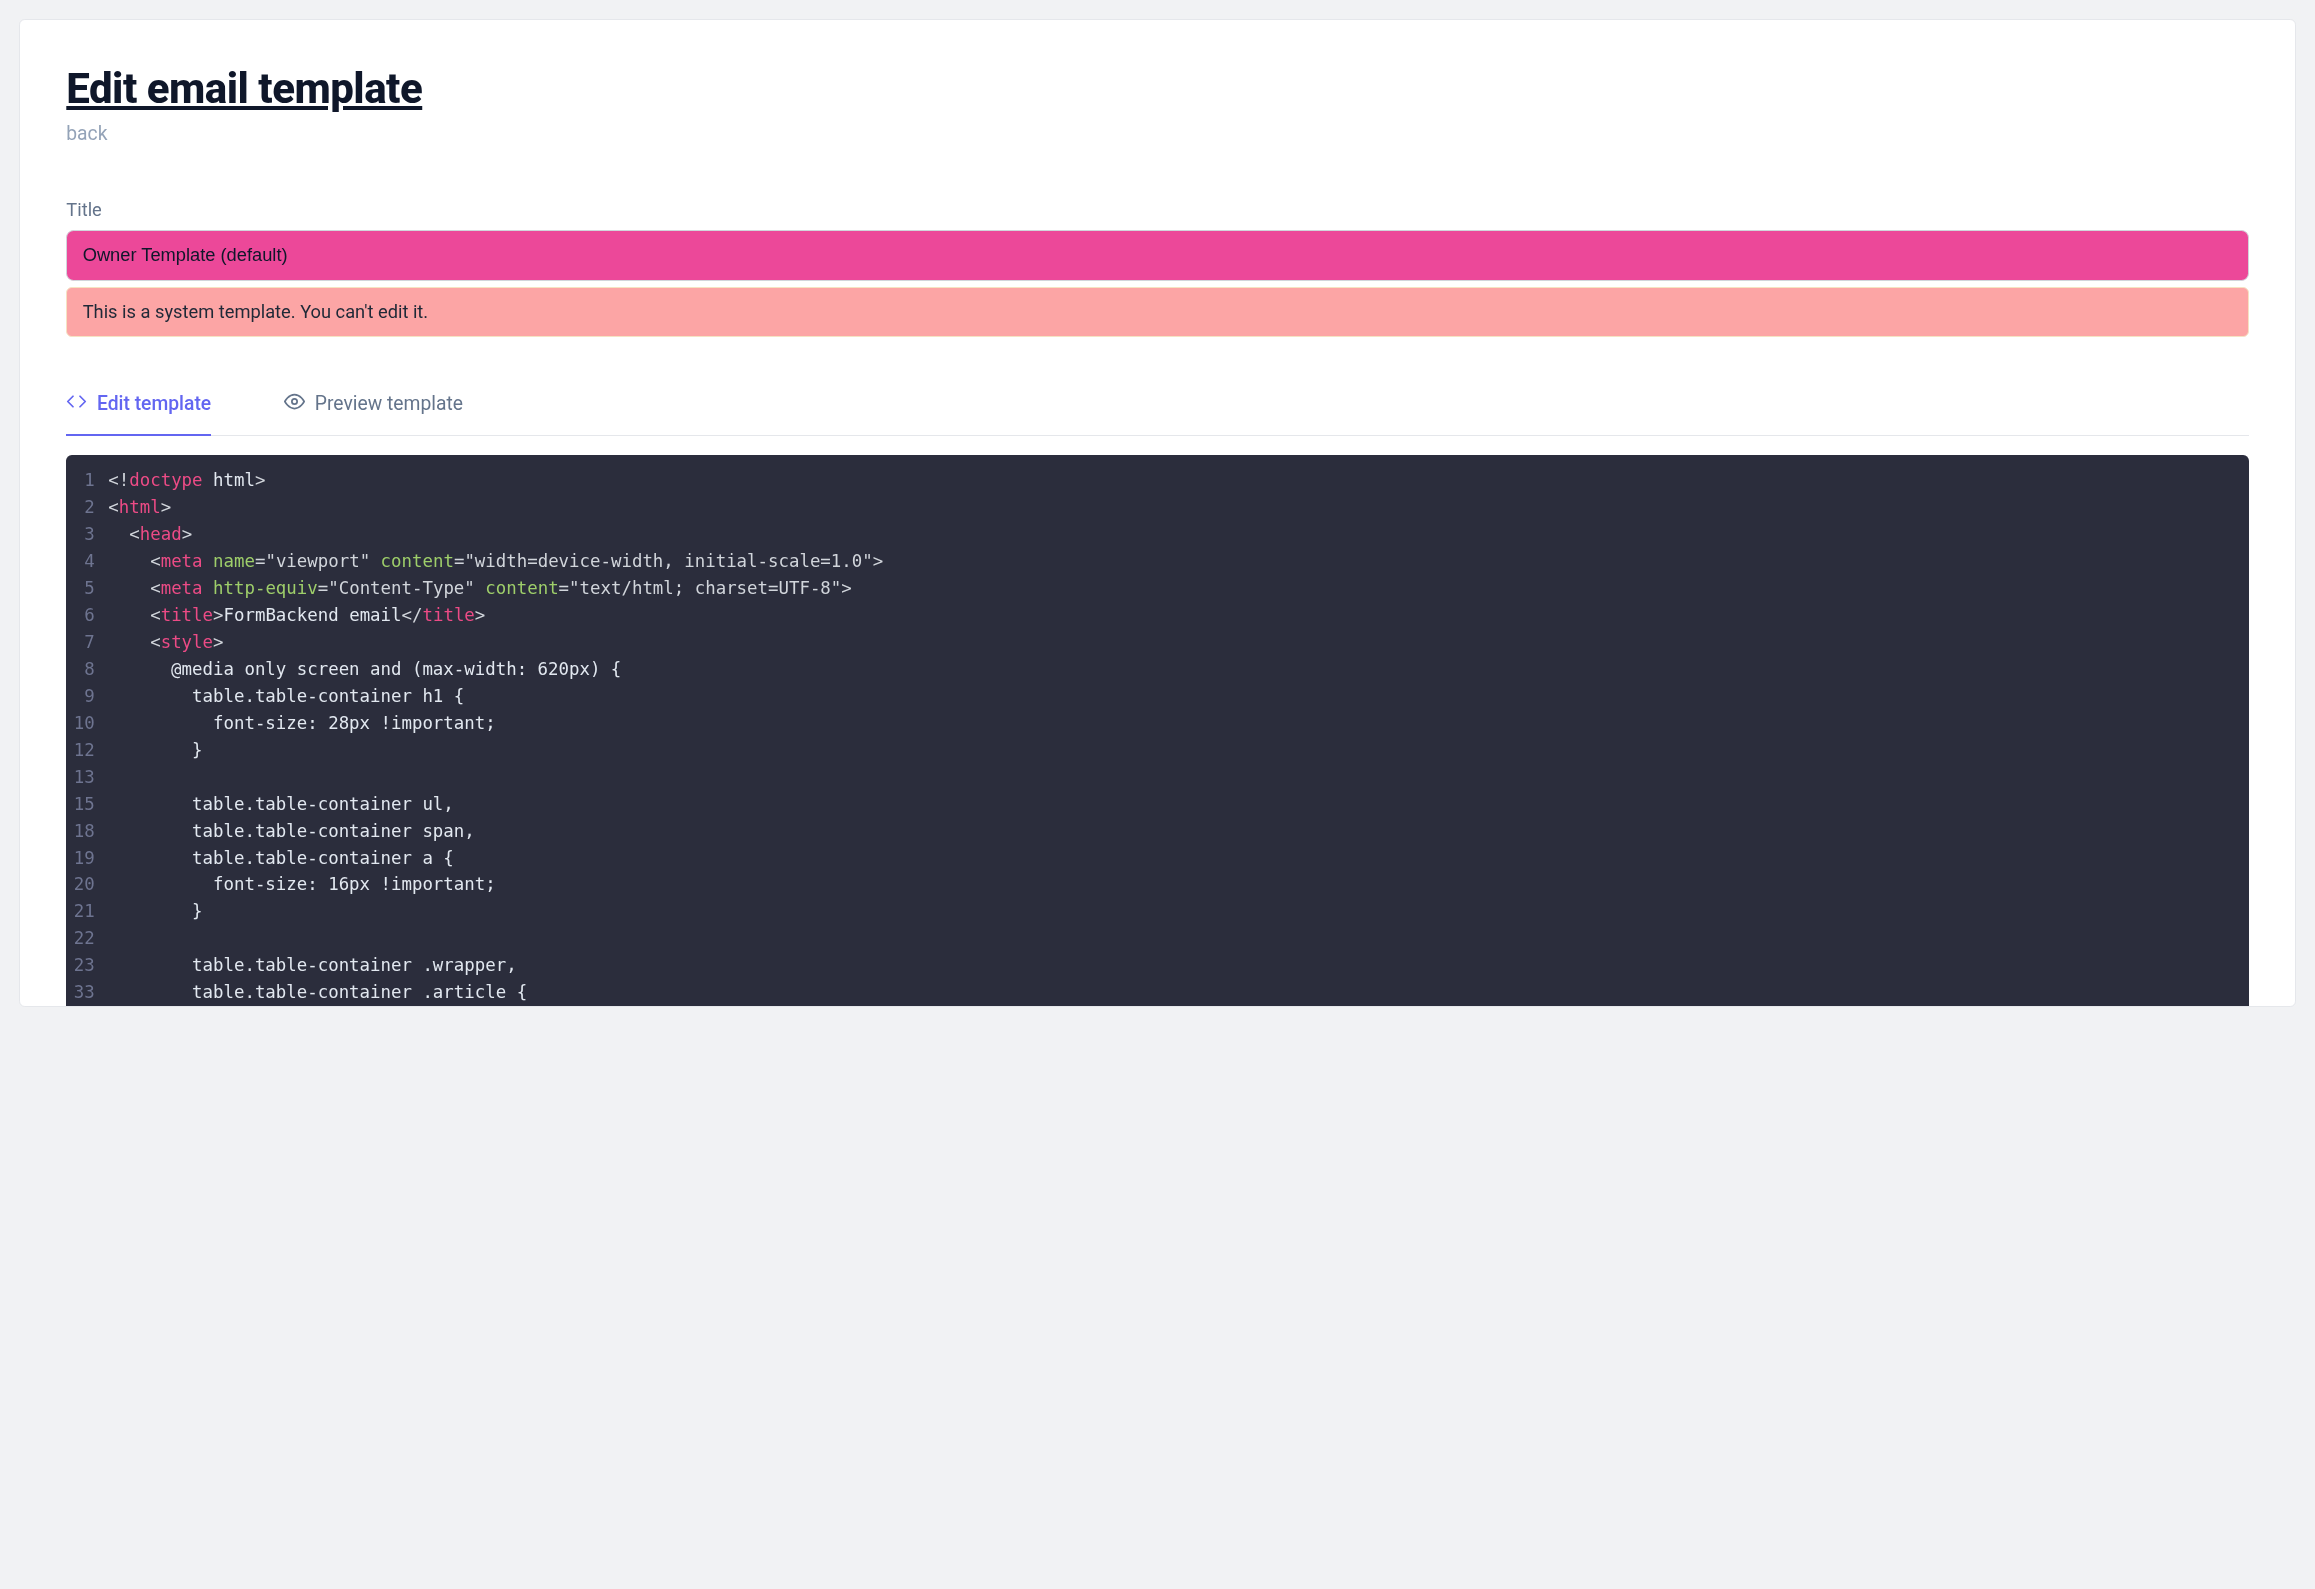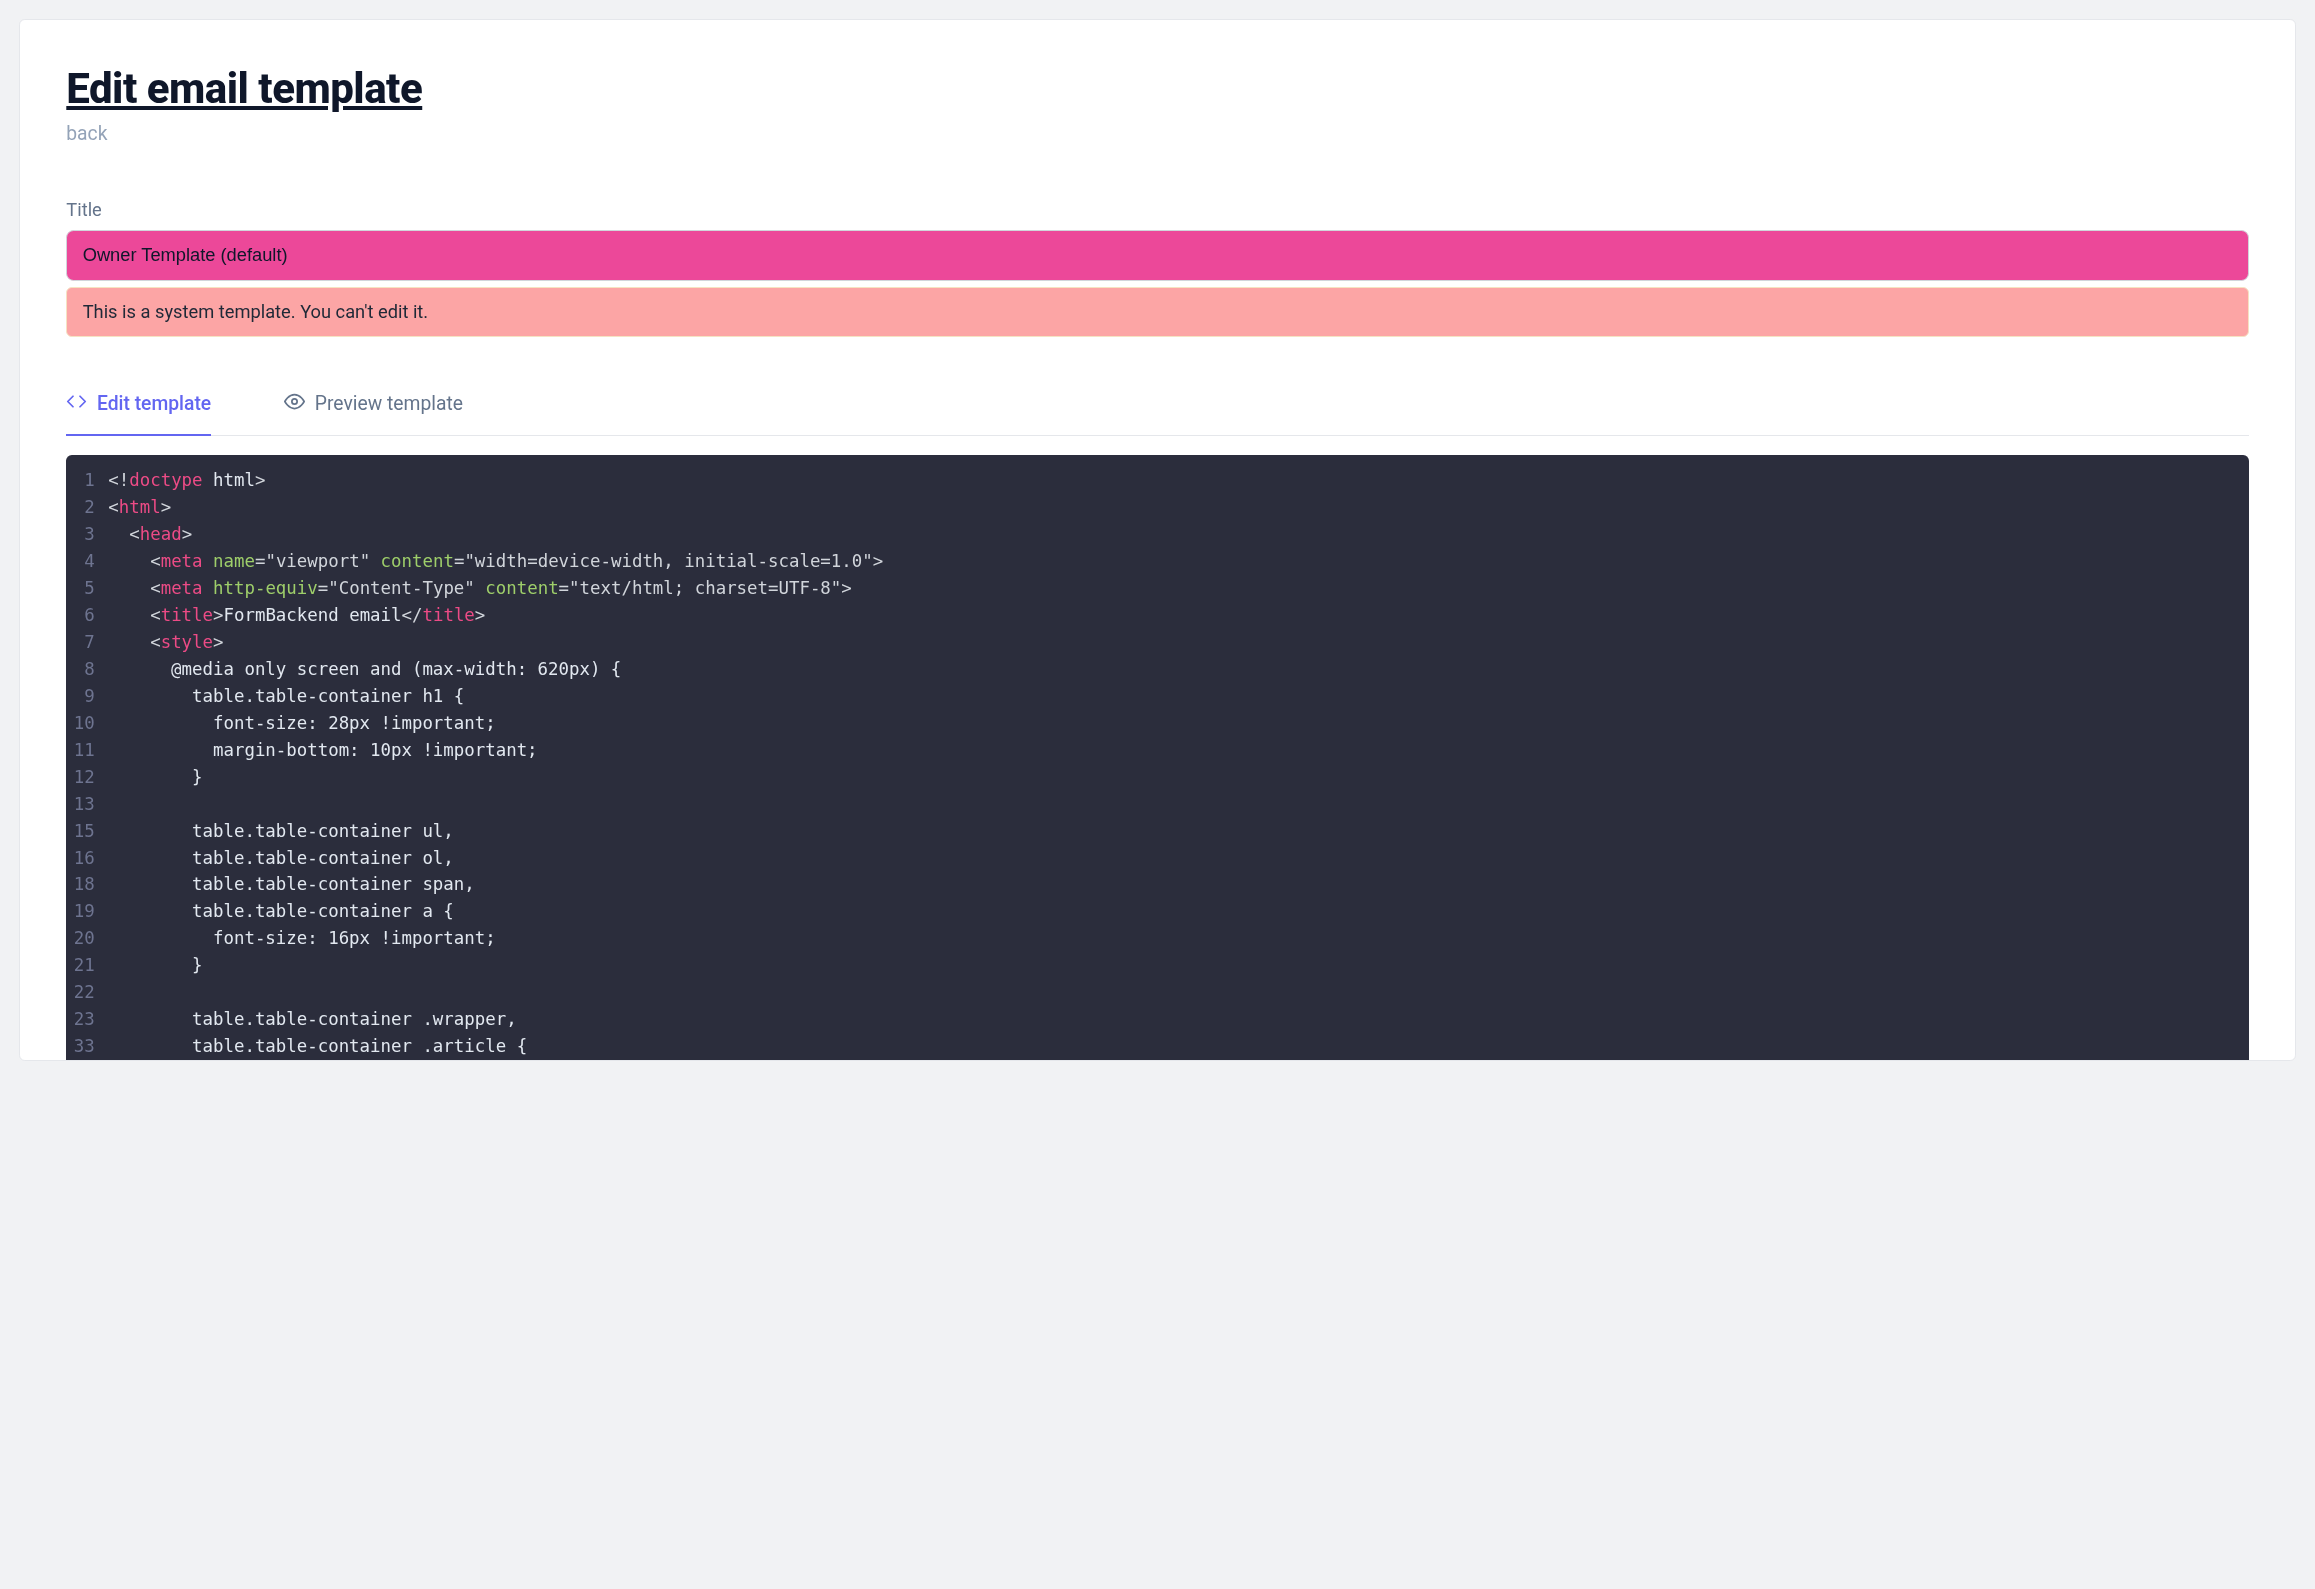--- a/index.html
+++ b/index.html
@@ -152,25 +152,23 @@
       <div class="code-line"><span class="gutter">1</span><span class="code"><span class="t-punc">&lt;!</span><span class="t-tag">doctype</span><span class="t-text"> html</span><span class="t-punc">&gt;</span></span></div>
       <div class="code-line"><span class="gutter">2</span><span class="code"><span class="t-punc">&lt;</span><span class="t-tag">html</span><span class="t-punc">&gt;</span></span></div>
       <div class="code-line"><span class="gutter">3</span><span class="code"><span class="t-text">  </span><span class="t-punc">&lt;</span><span class="t-tag">head</span><span class="t-punc">&gt;</span></span></div>
       <div class="code-line"><span class="gutter">4</span><span class="code"><span class="t-text">    </span><span class="t-punc">&lt;</span><span class="t-tag">meta</span><span class="t-text"> </span><span class="t-attr">name</span><span class="t-punc">=</span><span class="t-str">"viewport"</span><span class="t-text"> </span><span class="t-attr">content</span><span class="t-punc">=</span><span class="t-str">"width=device-width, initial-scale=1.0"</span><span class="t-punc">&gt;</span></span></div>
       <div class="code-line"><span class="gutter">5</span><span class="code"><span class="t-text">    </span><span class="t-punc">&lt;</span><span class="t-tag">meta</span><span class="t-text"> </span><span class="t-attr">http-equiv</span><span class="t-punc">=</span><span class="t-str">"Content-Type"</span><span class="t-text"> </span><span class="t-attr">content</span><span class="t-punc">=</span><span class="t-str">"text/html; charset=UTF-8"</span><span class="t-punc">&gt;</span></span></div>
       <div class="code-line"><span class="gutter">6</span><span class="code"><span class="t-text">    </span><span class="t-punc">&lt;</span><span class="t-tag">title</span><span class="t-punc">&gt;</span><span class="t-text">FormBackend email</span><span class="t-punc">&lt;/</span><span class="t-tag">title</span><span class="t-punc">&gt;</span></span></div>
       <div class="code-line"><span class="gutter">7</span><span class="code"><span class="t-text">    </span><span class="t-punc">&lt;</span><span class="t-tag">style</span><span class="t-punc">&gt;</span></span></div>
       <div class="code-line"><span class="gutter">8</span><span class="code"><span class="t-text">      @media only screen and (max-width: 620px) {</span></span></div>
       <div class="code-line"><span class="gutter">9</span><span class="code"><span class="t-text">        table.table-container h1 {</span></span></div>
       <div class="code-line"><span class="gutter">10</span><span class="code"><span class="t-text">          font-size: 28px !important;</span></span></div>
-      <div class="code-line"><span class="gutter">11</span><span class="code"><span class="t-text">          margin-bottom: 10px !important;</span></span></div>
       <div class="code-line"><span class="gutter">12</span><span class="code"><span class="t-text">        }</span></span></div>
       <div class="code-line"><span class="gutter">13</span><span class="code"><span class="t-text"></span></span></div>
       <div class="code-line"><span class="gutter">15</span><span class="code"><span class="t-text">        table.table-container ul,</span></span></div>
-      <div class="code-line"><span class="gutter">16</span><span class="code"><span class="t-text">        table.table-container ol,</span></span></div>
       <div class="code-line"><span class="gutter">18</span><span class="code"><span class="t-text">        table.table-container span,</span></span></div>
       <div class="code-line"><span class="gutter">19</span><span class="code"><span class="t-text">        table.table-container a {</span></span></div>
       <div class="code-line"><span class="gutter">20</span><span class="code"><span class="t-text">          font-size: 16px !important;</span></span></div>
       <div class="code-line"><span class="gutter">21</span><span class="code"><span class="t-text">        }</span></span></div>
       <div class="code-line"><span class="gutter">22</span><span class="code"><span class="t-text"></span></span></div>
       <div class="code-line"><span class="gutter">23</span><span class="code"><span class="t-text">        table.table-container .wrapper,</span></span></div>
       <div class="code-line"><span class="gutter">33</span><span class="code"><span class="t-text">        table.table-container .article {</span></span></div>
     </div>
 
 </div>

